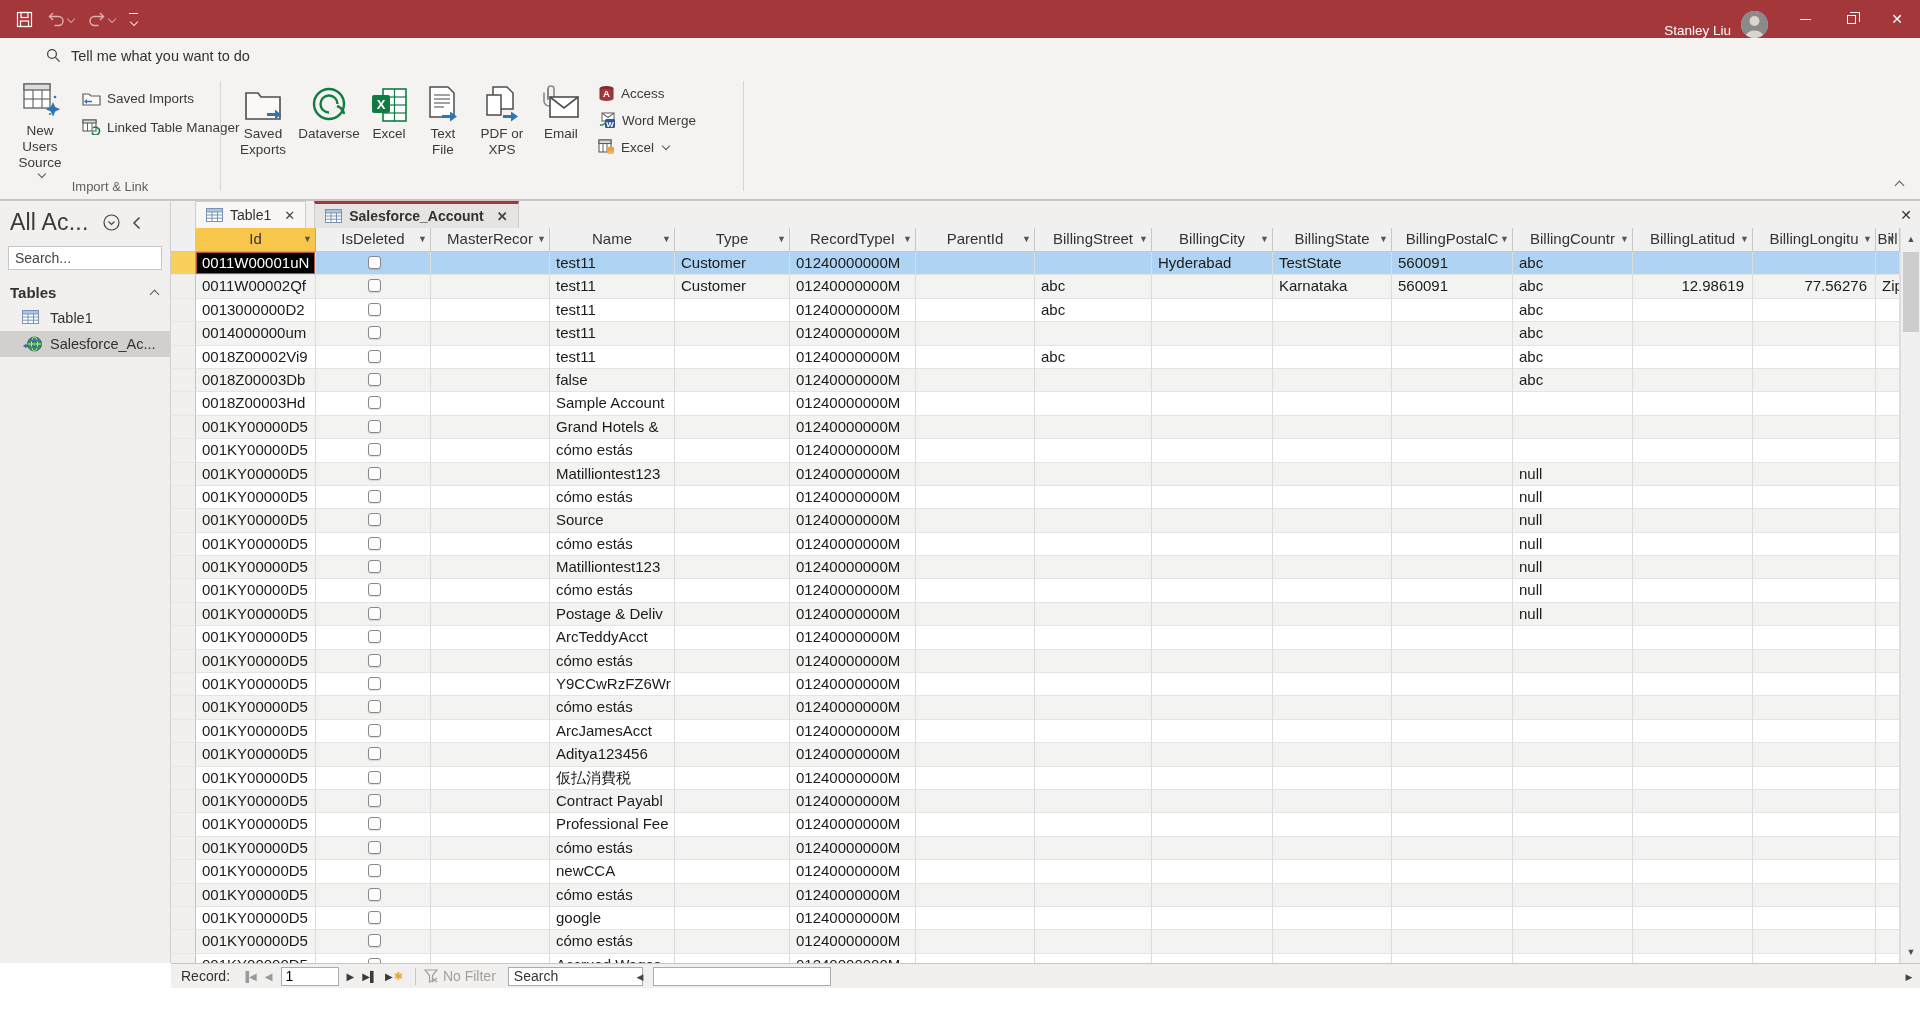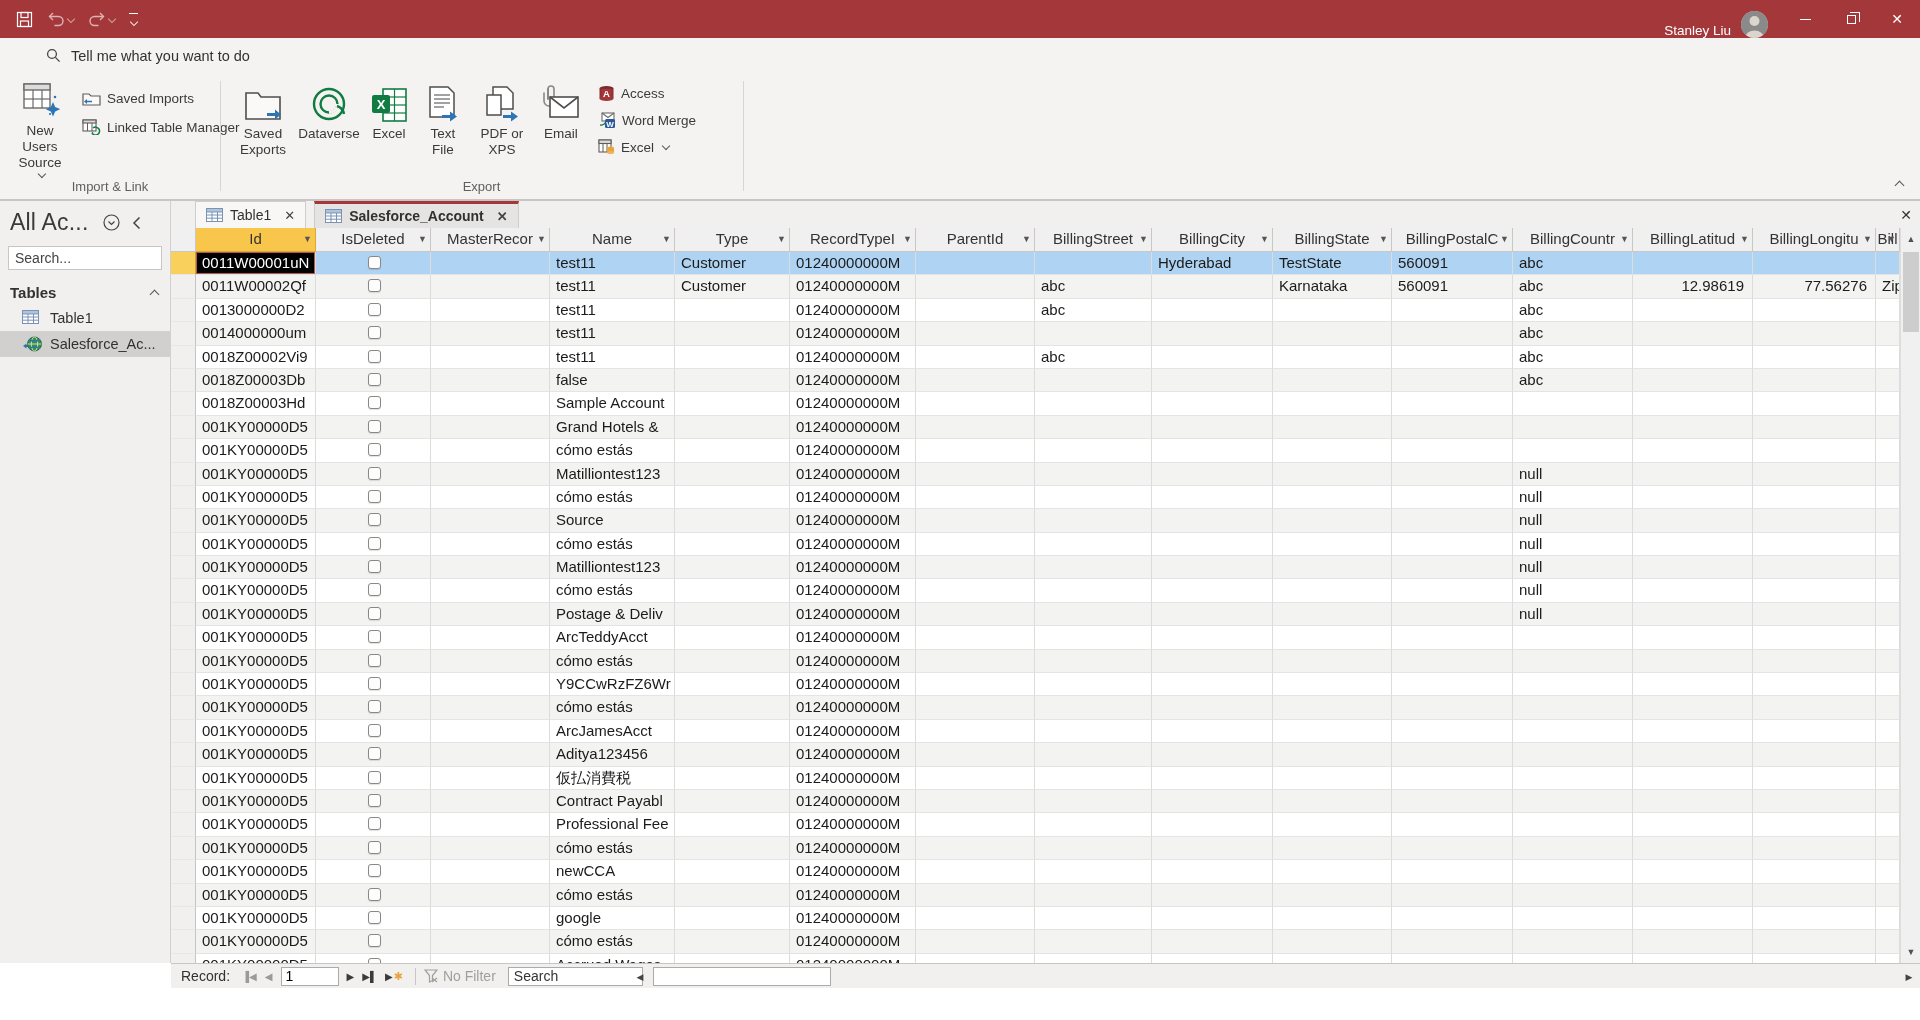--- a/index.html
+++ b/index.html
@@ -317,21 +317,20 @@
             <rect x="1" y="1" width="12" height="3.5" fill="#dcdcdc" stroke="#5f5e5c" stroke-width="1.1"></rect>
             <line x1="5" y1="4.5" x2="5" y2="13" stroke="#5f5e5c"></line>
             <line x1="9" y1="4.5" x2="9" y2="13" stroke="#5f5e5c"></line>
             <ellipse cx="12.5" cy="9" rx="3.5" ry="1.6" fill="#E8A33D"></ellipse>
             <rect x="9" y="9" width="7" height="4.5" fill="#E8A33D"></rect>
             <ellipse cx="12.5" cy="13.5" rx="3.5" ry="1.6" fill="#F0B45C"></ellipse>
           </svg>
         <span>Excel</span>
         <i class="chev-d"></i>
       </div>
-      <div class="grp-label">Export</div>
     </div>
     <div class="grp-divider" style="left:743px;"></div>
 
     <div class="collapse-ribbon">
         <i></i>
       </div>
   </div>
 
   <div class="navpane">
     <div class="nav-head">

